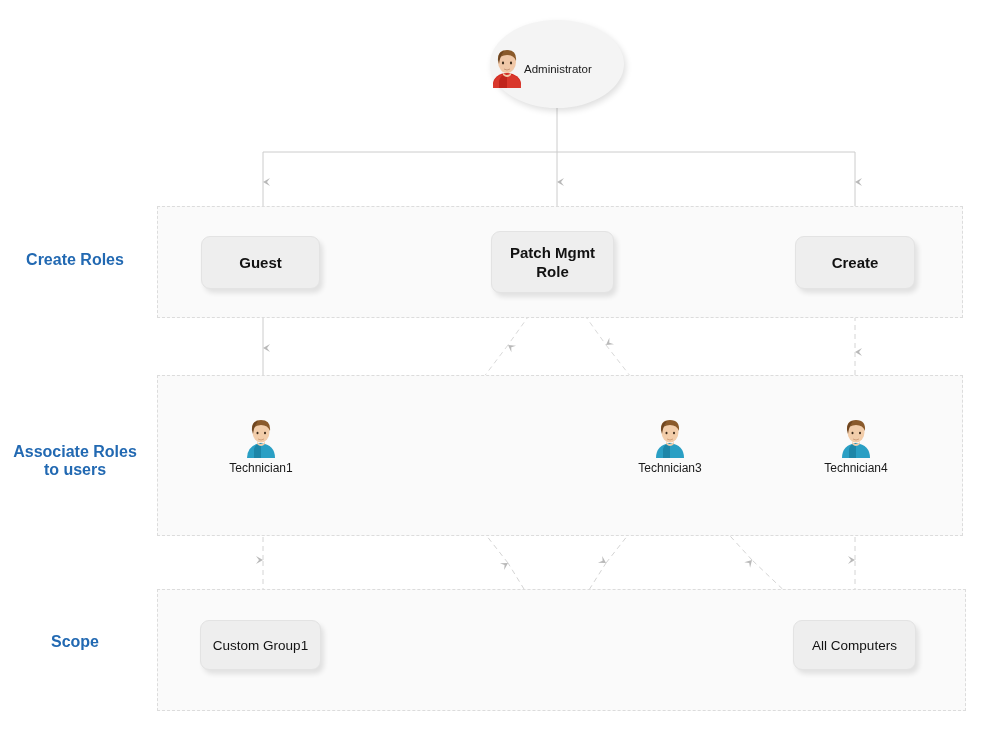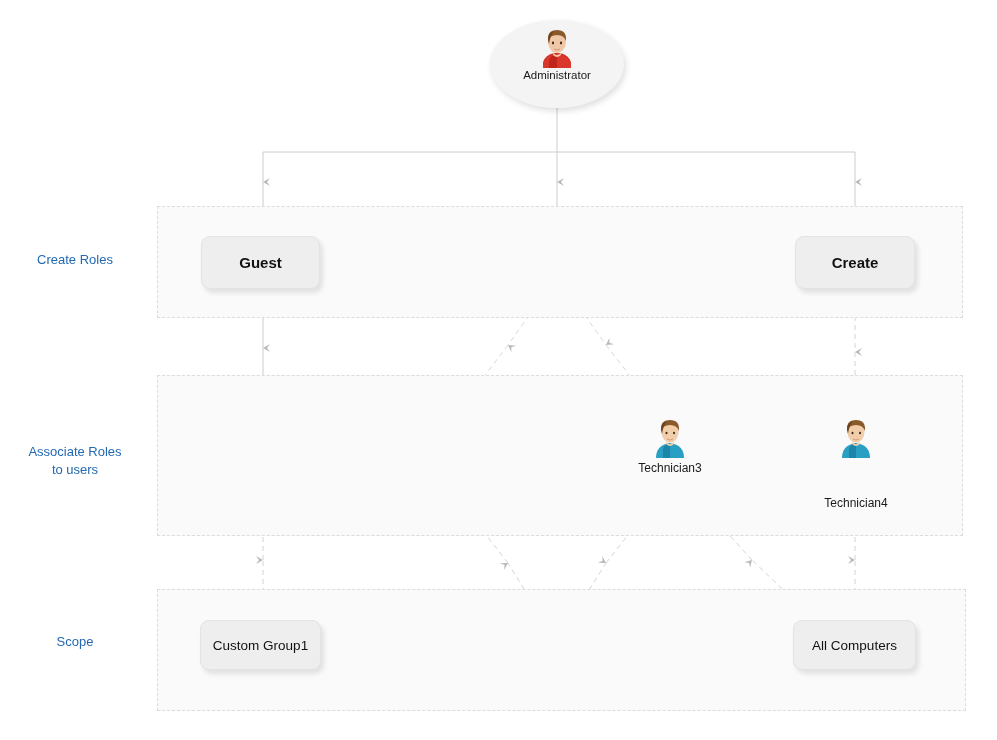--- a/index.html
+++ b/index.html
@@ -42,22 +42,22 @@
     z-index: 2;
   }
   .lane-create  { left: 157px; top: 206px; width: 806px; height: 112px; }
   .lane-assoc   { left: 157px; top: 375px; width: 806px; height: 161px; }
   .lane-scope   { left: 157px; top: 589px; width: 809px; height: 122px; }
 
   .lane-label {
     position: absolute;
     z-index: 4;
     color: #2269b2;
-    font-size: 13px;
-    font-weight: normal;
+    font-size: 16px;
+    font-weight: bold;
     line-height: 18px;
     text-align: center;
     width: 150px;
     left: 0;
   }
   .lbl-create { top: 251px; }
   .lbl-assoc  { top: 443px; }
   .lbl-scope  { top: 633px; }
 
   
@@ -65,21 +65,21 @@
     position: absolute;
     z-index: 5;
     width: 134px;
     height: 88px;
     left: 490px;
     top: 20px;
     border-radius: 50%;
     background: #f4f4f4;
     box-shadow: 2px 3px 6px rgba(0,0,0,0.13);
     display: flex;
-    flex-direction: column;
+    flex-direction: row;
     align-items: center;
     justify-content: flex-start;
     padding-top: 8px;
     box-sizing: border-box;
   }
   .ellipse-node .caption {
     font-size: 11.5px;
     color: #1a1a1a;
     margin-top: 1px;
   }
@@ -127,21 +127,21 @@
   }
   .person-node .caption {
     font-size: 12px;
     color: #1a1a1a;
     margin-top: 3px;
     white-space: nowrap;
   }
   .p1 { left: 206px; top: 418px; }
   .p2 { left: 389px; top: 418px; }
   .p3 { left: 615px; top: 418px; }
-  .p4 { left: 801px; top: 418px; gap: 35px; }
+  .p4 { left: 801px; top: 418px; }
 
   .avatar { display: block; }
 </style>
 </head>
 <body>
 
 <div id="canvas">
 
   <svg id="wires" viewBox="0 0 997 740" width="997" height="740">
     <defs>
@@ -226,25 +226,45 @@
       <path d="M14,21 Q17,23 20,21" stroke="#c99878" stroke-width="1" fill="none"></path>
       <path d="M13,25 Q17,29 21,25 L21,27 Q17,31 13,27 Z" fill="#f0c8a8"></path>
     </svg>
     <div class="caption">Administrator</div>
   </div>
 
   <div class="box-node role n-guest">
     <span>Guest</span>
   </div>
 
+  <div class="box-node role n-patch">
+    <div>
+      <div>Patch Mgmt</div>
+      <div>Role</div>
+    </div>
+  </div>
 
   <div class="box-node role n-auditor">
     <span>Create</span>
   </div>
 
+  <div class="person-node p1">
+    <svg class="avatar" width="32" height="40" viewBox="0 0 32 40">
+      <path d="M2,40 Q2,27 16,25 Q30,27 30,40 Z" fill="#2a9fc4"></path>
+      <path d="M9,31 Q10,26 16,25 L16,40 L9,40 Z" fill="#1d86a8"></path>
+      <ellipse cx="16" cy="14" rx="8.5" ry="10.5" fill="#f2cdaa"></ellipse>
+      <path d="M7,13 Q6,2 16,2 Q26,2 25,13 Q23,7 16,7 Q9,7 7,13 Z" fill="#8a5a2b"></path>
+      <path d="M7,12 Q7,4 13,3 Q9,8 8,16 Z" fill="#6e4520"></path>
+      <ellipse cx="12.5" cy="15" rx="1" ry="1.3" fill="#3a2a1a"></ellipse>
+      <ellipse cx="20" cy="15" rx="1" ry="1.3" fill="#3a2a1a"></ellipse>
+      <path d="M13,21 Q16,23 19,21" stroke="#cd9b76" stroke-width="0.9" fill="none"></path>
+      <path d="M12,24 Q16,28 20,24 L20,26 Q16,30 12,26 Z" fill="#f2cdaa"></path>
+    </svg>
+    <div class="caption">Technician1</div>
+  </div>
 
 
   <div class="person-node p3">
     <svg class="avatar" width="32" height="40" viewBox="0 0 32 40">
       <path d="M2,40 Q2,27 16,25 Q30,27 30,40 Z" fill="#2a9fc4"></path>
       <path d="M9,31 Q10,26 16,25 L16,40 L9,40 Z" fill="#1d86a8"></path>
       <ellipse cx="16" cy="14" rx="8.5" ry="10.5" fill="#f2cdaa"></ellipse>
       <path d="M7,13 Q6,2 16,2 Q26,2 25,13 Q23,7 16,7 Q9,7 7,13 Z" fill="#8a5a2b"></path>
       <path d="M7,12 Q7,4 13,3 Q9,8 8,16 Z" fill="#6e4520"></path>
       <ellipse cx="12.5" cy="15" rx="1" ry="1.3" fill="#3a2a1a"></ellipse>

